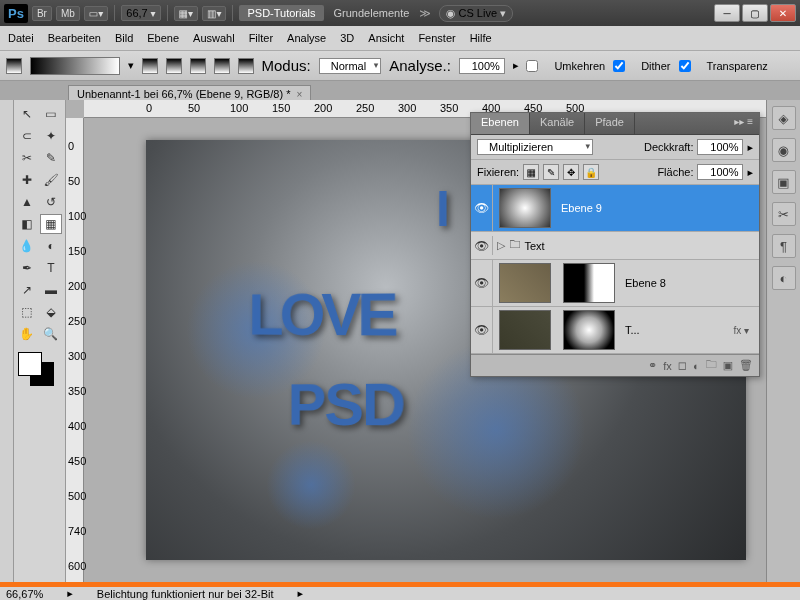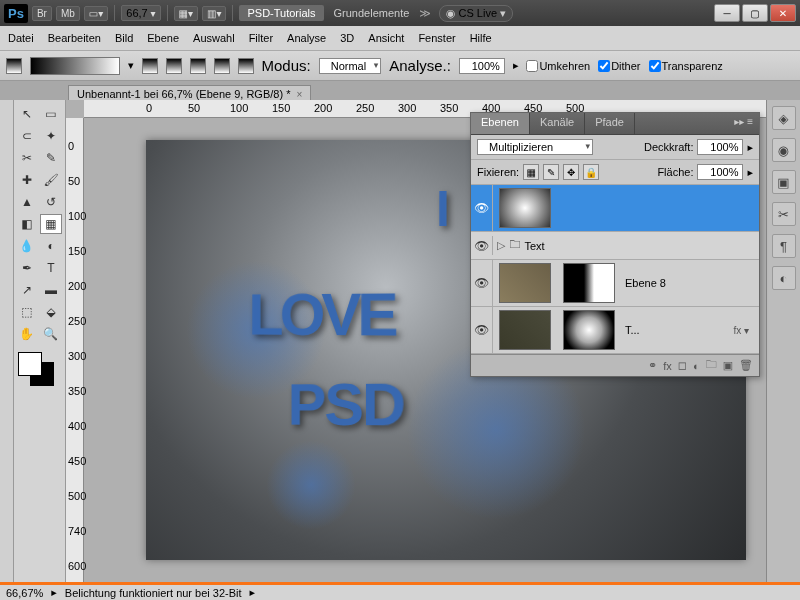--- a/index.html
+++ b/index.html
@@ -17,21 +17,21 @@
 .winbtn.close{background:linear-gradient(#e57365,#c14a3a);color:#fff}
 .menubar{height:22px;background:#d4d4d4;display:flex;align-items:center;padding:12px 8px;gap:14px;border-bottom:1px solid #aaa}
 .menubar span{cursor:default}
 .options{height:30px;background:linear-gradient(#d8d8d8,#c6c6c6);display:flex;align-items:center;padding:0 6px;gap:8px;border-bottom:1px solid #999}
 .grad-prev{width:90px;height:18px;border:1px solid #777;background:linear-gradient(to right,#000,#fff)}
 .grad-sm{width:16px;height:16px;border:1px solid #777;background:linear-gradient(#000,#fff)}
 .opt-label{font-size:15px}
 .dropdown{border:1px solid #888;background:#fff;padding:1px 14px 1px 11px;position:relative}
 .dropdown::after{content:"▾";position:absolute;right:2px;top:1px;color:#555;font-size:9px}
 .pct{border:1px solid #888;background:#fff;padding:1px 4px;width:46px;text-align:right}
-.chk{display:flex;align-items:center;gap:1px}
+.chk{display:flex;align-items:center;gap:16px}
 .chk input{width:12px;height:12px}
 .doctab-row{height:22px;background:#a8a8a8;display:flex;align-items:flex-end;padding-left:68px;border-bottom:1px solid #888}
 .doctab{background:#c8c8c8;padding:2px 8px;border:1px solid #888;border-bottom:none;font-size:11px;display:flex;align-items:center;gap:6px}
 .doctab .x{color:#666;font-size:10px}
 .workspace{position:absolute;top:100px;left:0;right:0;bottom:12px;display:flex}
 .toolbox{width:52px;background:#d4d4d4;border-right:1px solid #999;padding:4px 2px;display:flex;flex-wrap:wrap;gap:2px;align-content:flex-start}
 .tool{width:22px;height:20px;border:1px solid transparent;display:flex;align-items:center;justify-content:center;font-size:12px;color:#333}
 .tool.sel{background:#fff;border:1px solid #888}
 .swatches{width:46px;height:36px;position:relative;margin-top:6px}
 .swatch{width:24px;height:24px;border:1px solid #000;position:absolute}
@@ -68,21 +68,21 @@
 .thumb.grad{background:radial-gradient(circle,#fff 0%,#999 50%,#333 100%)}
 .thumb.tex1{background:linear-gradient(45deg,#8a7d5e,#6b6048)}
 .thumb.mask{background:linear-gradient(to right,#000 0%,#000 40%,#fff 60%,#fff 100%)}
 .thumb.mask2{background:radial-gradient(circle,#fff 0%,#aaa 40%,#000 80%)}
 .thumb.tex2{background:linear-gradient(45deg,#3a3a2a,#4a4a3a)}
 .lname{flex:1;font-size:11px;padding-left:4px}
 .text-grp{display:flex;align-items:center;padding:4px 0;border-bottom:1px solid #aaa}
 .text-grp .tri{margin:0 4px;color:#555}
 .panel-footer{height:22px;background:#bababa;display:flex;align-items:center;justify-content:flex-end;gap:6px;padding:0 6px;border-top:1px solid #888}
 .f-ic{font-size:11px;color:#555}
-.statusbar{position:absolute;bottom:0;left:0;right:0;height:18px;background:#d4d4d4;border-top:3px solid #f97316;display:flex;align-items:center;padding:0 6px;gap:8px;font-size:10px}
+.statusbar{position:absolute;bottom:0;left:0;right:0;height:18px;background:#d4d4d4;border-top:5px solid #f97316;display:flex;align-items:center;padding:0 6px;gap:24px;font-size:10px}
 </style>
 </head>
 <body>
 
 <div class="titlebar">
   <span class="ps">Ps</span>
   <span class="tb-btn">Br</span>
   <span class="tb-btn">Mb</span>
   <span class="tb-btn">▭▾</span>
   <span class="sep"></span>
@@ -246,20 +246,21 @@
     <span class="lock-ic">✎</span>
     <span class="lock-ic">✥</span>
     <span class="lock-ic">🔒</span>
     <span style="flex:1"></span>
     <span class="lbl">Fläche:</span>
     <span class="pct">100%</span>▸
   </div>
   <div class="layer sel">
     <div class="eye">👁</div>
     <div class="thumb grad"></div>
+    <div class="lname">Ebene 9</div>
   </div>
   <div class="text-grp">
     <div class="eye">👁</div>
     <span class="tri">▷</span>
     <span>🗀</span>
     <div class="lname">Text</div>
   </div>
   <div class="layer">
     <div class="eye">👁</div>
     <div class="thumb tex1"></div>

